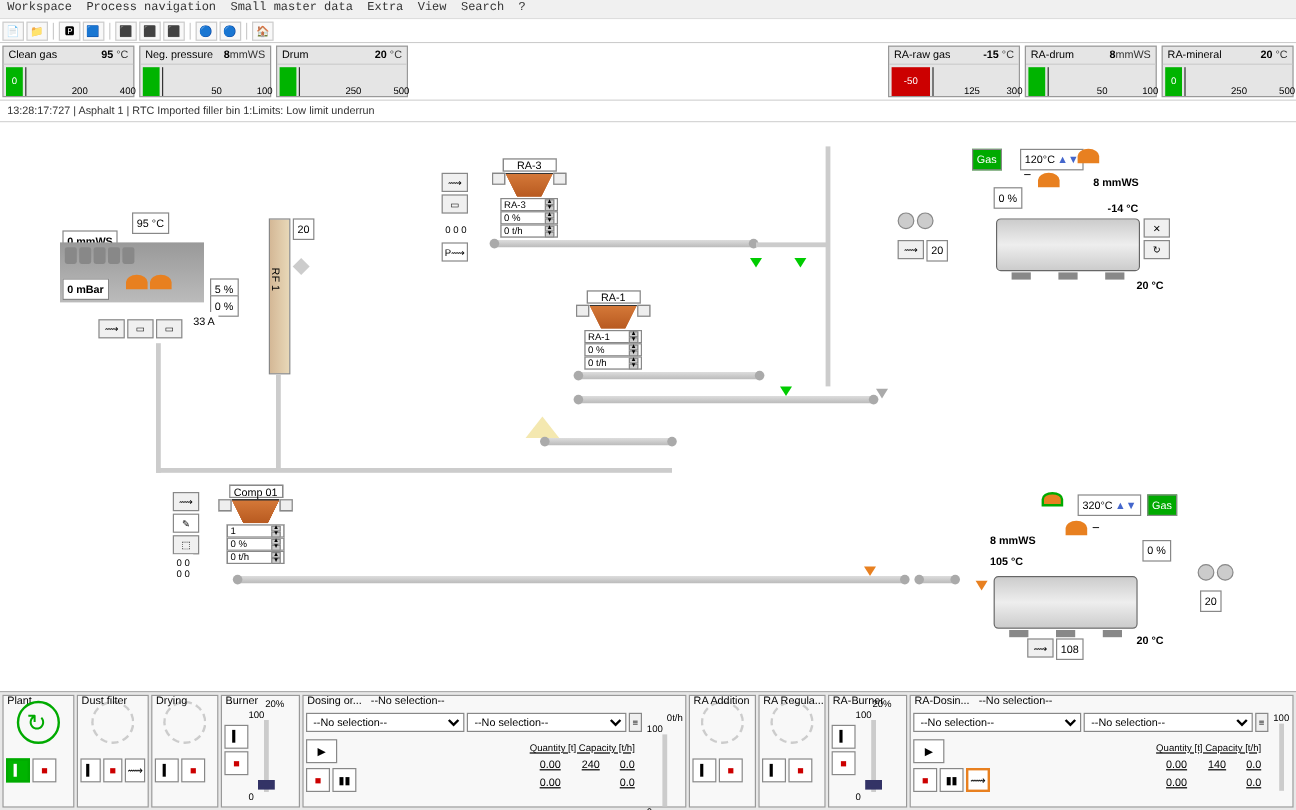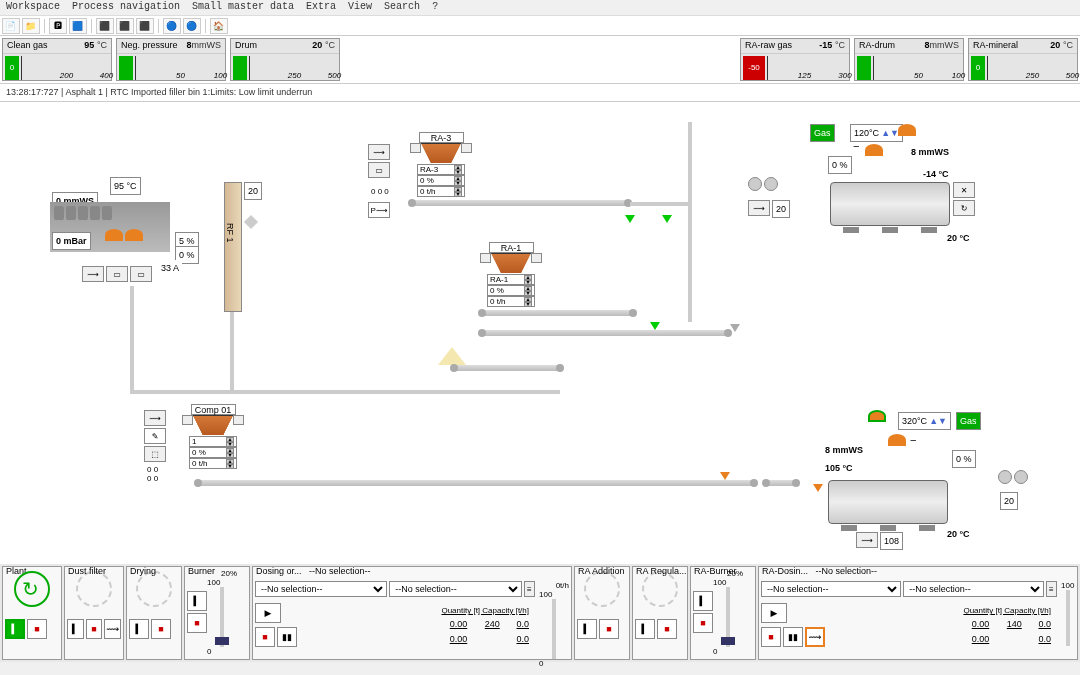--- a/index.html
+++ b/index.html
@@ -18,23 +18,23 @@
 .headstrip { height: 48px; background: #fff; display: flex; border-bottom: 1px solid #ccc; }
 .logo { width: 236px; display: flex; align-items: center; padding-left: 10px; font-size: 30px; font-weight: 700; color: #555; font-family: Arial; letter-spacing: -1px; }
 .logo sup { font-size: 13px; font-weight: 400; }
 .gauge { width: 220px; border: 1px solid #999; margin: 2px; background: #e5e5e5; position: relative; }
 .gauge.narrow { width: 110px; }
 .gauge-head { display: flex; justify-content: space-between; height: 14px; padding: 1px 4px; font-size: 9px; }
 .gauge-head .unit { color: #333; }
 .gauge-bar { height: 28px; position: relative; border-top: 1px solid #ccc; display: flex; align-items: center; }
 .gauge-fill { width: 14px; height: 24px; background: #00b400; margin: 0 2px; font-size: 8px; color: #fff; display: flex; align-items: center; justify-content: center; }
 .gauge-fill.red { background: #cc0000; }
-.gauge-fill.neg { width: 22px; }
+.gauge-fill.neg { width: 32px; }
 .gauge-scale { flex: 1; height: 24px; position: relative; border-left: 1px solid #333; }
-.gauge-scale span { position: absolute; font-size: 8px; bottom: 0; transform: translateX(-50%); font-style: italic; }
+.gauge-scale span { position: absolute; font-size: 8px; bottom: 0; transform: translateX(-50%); }
 
 
 .statusbar { height: 18px; background: #fff; border-bottom: 1px solid #ccc; font-size: 9px; padding: 3px 6px; color: #333; }
 
 
 .canvas { position: relative; height: 475px; background: #fff; border-bottom: 1px solid #999; }
 
 
 .hopper { position: absolute; width: 62px; text-align: center; }
 .hopper-label { font-size: 9px; height: 11px; background: #fff; border: 1px solid #888; display: inline-block; width: 45px; }
@@ -66,21 +66,21 @@
 .pipe.h { height: 4px; }
 
 
 .leftpanel { position: absolute; width: 120px; height: 50px; background: linear-gradient(#999, #bbb); }
 
 
 .toolcol { position: absolute; display: flex; flex-direction: column; gap: 2px; }
 .toolcol .btn, .minibtn { width: 22px; height: 16px; border: 1px solid #888; background: #f0f0f0; font-size: 8px; display: flex; align-items: center; justify-content: center; }
 
 
-.bottom { position: absolute; bottom: 13px; left: 0; right: 0; height: 98px; display: flex; gap: 2px; padding: 2px; background: #e8e8e8; }
+.bottom { position: absolute; bottom: 0; left: 0; right: 0; height: 98px; display: flex; gap: 2px; padding: 2px; background: #e8e8e8; }
 .bp { border: 1px solid #999; background: #f8f8f8; padding: 2px; position: relative; }
 .bp-lbl { font-size: 9px; position: absolute; top: -1px; left: 3px; }
 .bp .ctrl { display: flex; gap: 2px; margin-top: 12px; }
 .bp .cbtn { width: 20px; height: 20px; border: 1px solid #888; background: #fff; display: flex; align-items: center; justify-content: center; font-size: 9px; }
 .bp .cbtn.on { background: #00b400; color: #fff; border: 2px solid #0a0; }
 .bp .cbtn.stop { color: #c00; }
 .bigcircle { width: 36px; height: 36px; border: 2px dashed #ccc; border-radius: 50%; margin: 2px auto; }
 .bigcircle.on { border-color: #0a0; border-style: solid; position: relative; }
 .bigcircle.on::after { content: '↻'; color: #0a0; font-size: 20px; position: absolute; left: 6px; top: 4px; }
 

